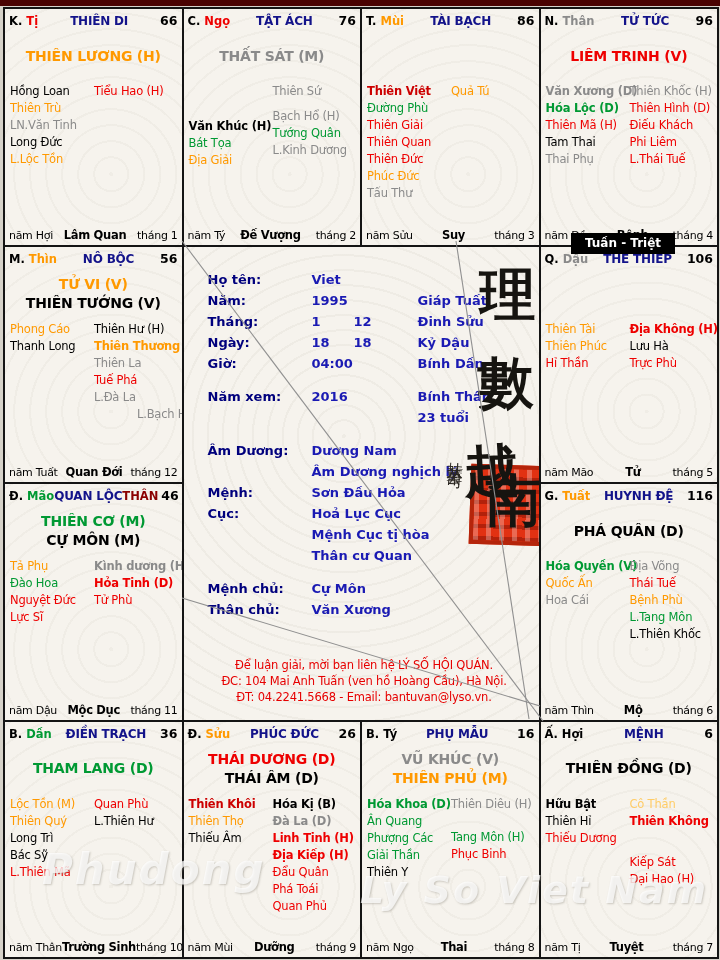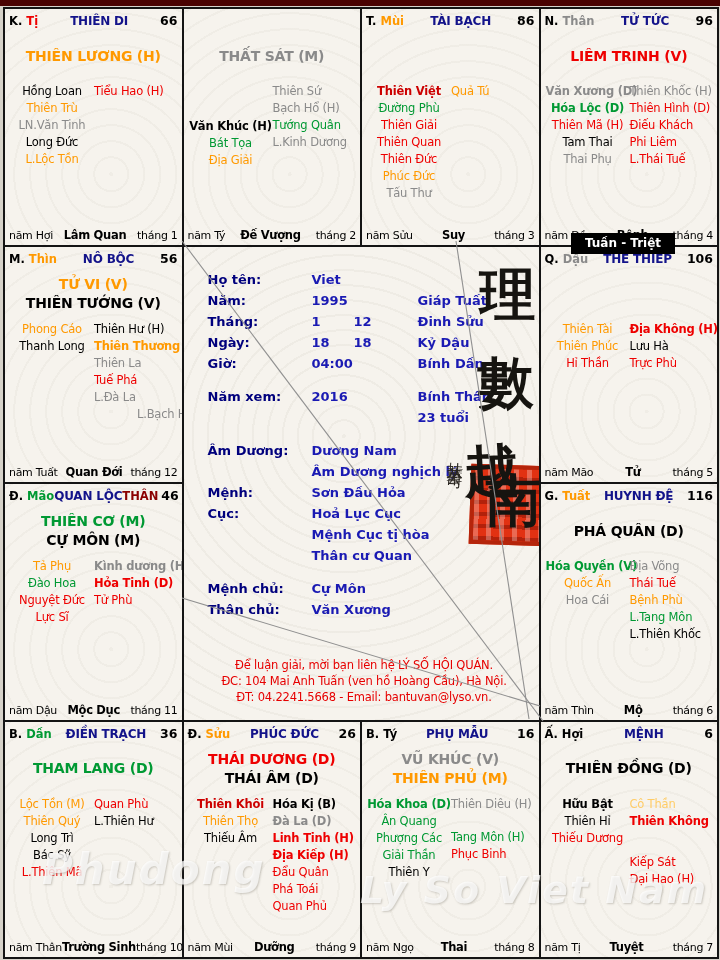--- a/index.html
+++ b/index.html
@@ -14,21 +14,21 @@
   .phead{display:flex;align-items:baseline;padding:4px 4px 0 4px;font-weight:bold;font-size:11.5px;white-space:nowrap;}
   .pcan{flex:none;}
   .stem{color:#000;}
   .pname{flex:1;text-align:center;color:#13138a;font-size:12px;letter-spacing:-0.2px;}
   .pname2{color:#8b0000;margin-right:3px;}
   .pnum{flex:none;color:#000;font-size:12.5px;text-align:right;}
   .pmain{position:absolute;top:24px;left:0;right:0;height:46px;display:flex;flex-direction:column;
          justify-content:center;}
   .mline{text-align:center;font-weight:bold;font-size:14px;line-height:19px;letter-spacing:-0.2px;white-space:nowrap;}
   .scols{position:absolute;top:74px;left:5px;right:2px;display:flex;}
-  .scol-l{width:84px;flex:none;text-align:center;}
+  .scol-l{width:84px;flex:none;}
   .scol-r{flex:1;}
   .sline{height:17px;line-height:17px;font-size:11.5px;letter-spacing:-0.2px;white-space:nowrap;}
   .b{font-weight:bold;}
   .pfoot{position:absolute;bottom:3px;left:4px;right:4px;display:flex;justify-content:space-between;
          align-items:baseline;font-size:11px;letter-spacing:-0.3px;white-space:nowrap;color:#000;}
   .stage{font-weight:bold;font-size:11.5px;}
   .center{grid-area:2/2/4/4;position:relative;background:#f6f3ed;overflow:hidden;
           background-image:repeating-radial-gradient(circle at 45% 40%, rgba(185,180,165,0.12) 0 2px, transparent 2px 15px);}
   .info{position:absolute;top:22px;left:0;right:0;}
   .isec{margin-bottom:12px;}
@@ -204,32 +204,37 @@
             <div class="sline" style="color: rgb(238, 0, 0);">Tiểu Hao (H)</div>
           </div>
         </div>
         <div class="pfoot">
           <span class="fyear">năm Hợi</span>
           <span class="stage">Lâm Quan</span>
           <span class="fmonth">tháng 1</span>
         </div>
       </div>
       <div class="cell" style="grid-area: 1 / 2;">
+        <div class="phead">
+          <span class="pcan"><span class="stem">C.</span> <span class="branch" style="color: rgb(238, 0, 0);">Ngọ</span></span>
+          <span class="pname">TẬT ÁCH</span>
+          <span class="pnum">76</span>
+        </div>
         <div class="pmain">
           <div class="mline" style="color: rgb(138, 138, 138);">THẤT SÁT (M)</div>
         </div>
         <div class="scols">
           <div class="scol scol-l">
             <div class="sline b" style="color: rgb(0, 0, 0); margin-top: 35px;">Văn Khúc (H)</div>
             <div class="sline" style="color: rgb(0, 153, 51);">Bát Tọa</div>
             <div class="sline" style="color: rgb(255, 153, 0);">Địa Giải</div>
           </div>
           <div class="scol scol-r">
             <div class="sline" style="color: rgb(138, 138, 138);">Thiên Sứ</div>
-            <div class="sline" style="color: rgb(138, 138, 138);">Bạch Hổ (H)</div>
+            <div class="sline" style="color: rgb(138, 138, 138); margin-top: 8px;">Bạch Hổ (H)</div>
             <div class="sline" style="color: rgb(0, 153, 51);">Tướng Quân</div>
             <div class="sline" style="color: rgb(138, 138, 138);">L.Kinh Dương</div>
           </div>
         </div>
         <div class="pfoot">
           <span class="fyear">năm Tý</span>
           <span class="stage">Đế Vượng</span>
           <span class="fmonth">tháng 2</span>
         </div>
       </div>

